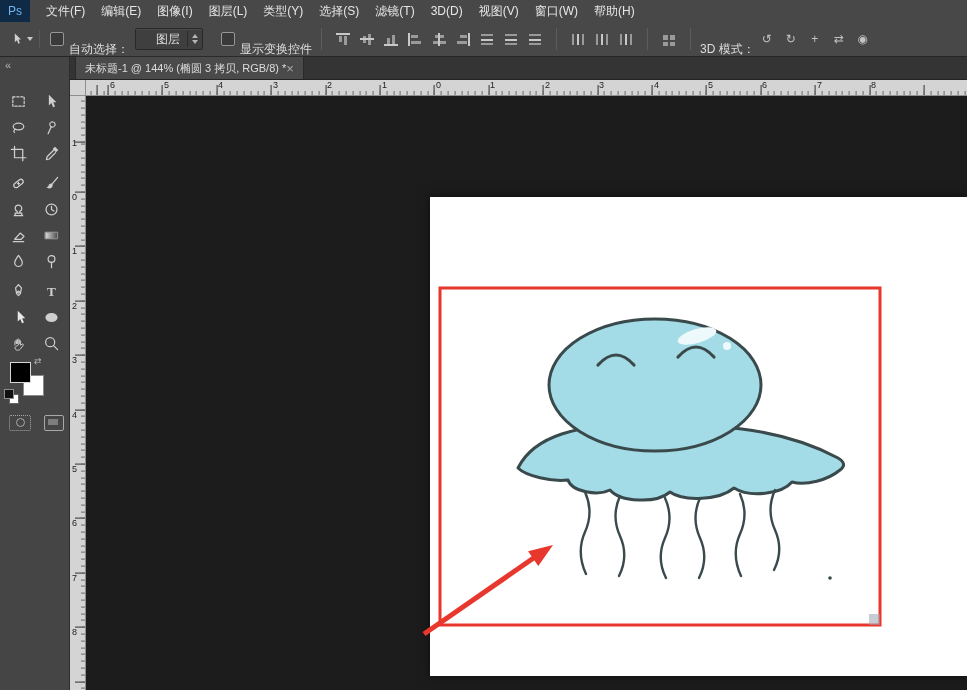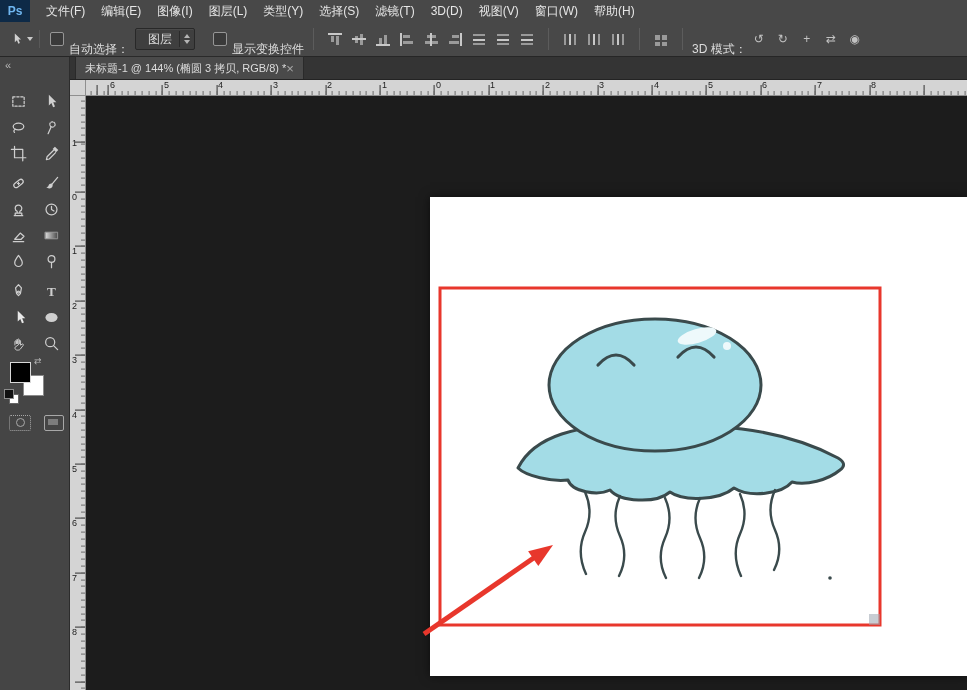--- a/index.html
+++ b/index.html
@@ -2,35 +2,35 @@
 <html><head>
 <meta charset="utf-8">
 <style>
   html,body{margin:0;padding:0;background:#111;}
   .app{position:relative;width:967px;height:690px;overflow:hidden;
        font-family:"Liberation Sans",sans-serif;background:#1c1c1c;user-select:none;}
 
   
   .menubar{position:absolute;left:0;top:0;width:967px;height:22px;background:#484848;
            border-bottom:1px solid #2b2b2b;display:flex;align-items:center;color:#e6e6e6;font-size:12px;}
-  .pslogo{width:30px;height:22px;background:#0e2a47;color:#6fb6f0;font-weight:bold;
+  .pslogo{width:30px;height:22px;background:#0e2a47;color:#6fb6f0;font-weight:normal;
           display:flex;align-items:center;justify-content:center;font-size:12px;margin-right:8px;}
   .menu-item{padding:0 8px;line-height:22px;white-space:nowrap;cursor:default;}
 
   
   .optionsbar{position:absolute;left:0;top:22px;width:967px;height:35px;background:#484848;
               border-bottom:1px solid #262626;display:flex;align-items:center;padding-left:8px;
               box-sizing:border-box;color:#ddd;font-size:12px;}
   .tpz{display:flex;align-items:center;gap:3px;padding:2px 6px 2px 2px;border-right:1px solid #585858;margin-right:8px;}
   .dda{width:0;height:0;border-left:3px solid transparent;border-right:3px solid transparent;border-top:4px solid #c9c9c9;}
   .cb{width:12px;height:12px;background:#3a3a3a;border:1px solid #969696;border-radius:2px;
       display:inline-block;margin:0 5px 0 2px;flex:none;}
   .lbl{white-space:nowrap;margin-top:21px;}
   .dd{height:20px;background:#3f3f3f;border:1px solid #282828;border-radius:2px;display:flex;
-      align-items:center;margin-left:6px;padding-left:12px;color:#ddd;
+      align-items:center;margin-left:6px;padding-left:20px;color:#ddd;
       box-shadow:inset 0 1px 0 rgba(255,255,255,.06);}
   .spin{display:flex;flex-direction:column;gap:2px;border-left:1px solid #2a2a2a;
         padding:3px 4px;margin-left:7px;}
   .tu{width:0;height:0;border-left:3.5px solid transparent;border-right:3.5px solid transparent;border-bottom:4px solid #b5b5b5;}
   .td{width:0;height:0;border-left:3.5px solid transparent;border-right:3.5px solid transparent;border-top:4px solid #b5b5b5;}
   .sep{width:1px;height:22px;background:#5c5c5c;margin:0 9px;flex:none;}
   .gapL{margin-left:18px;}
   .gapM{margin-left:10px;}
 
   .ai{width:16px;height:13px;display:inline-block;background-repeat:no-repeat;margin:0 4px;flex:none;}

